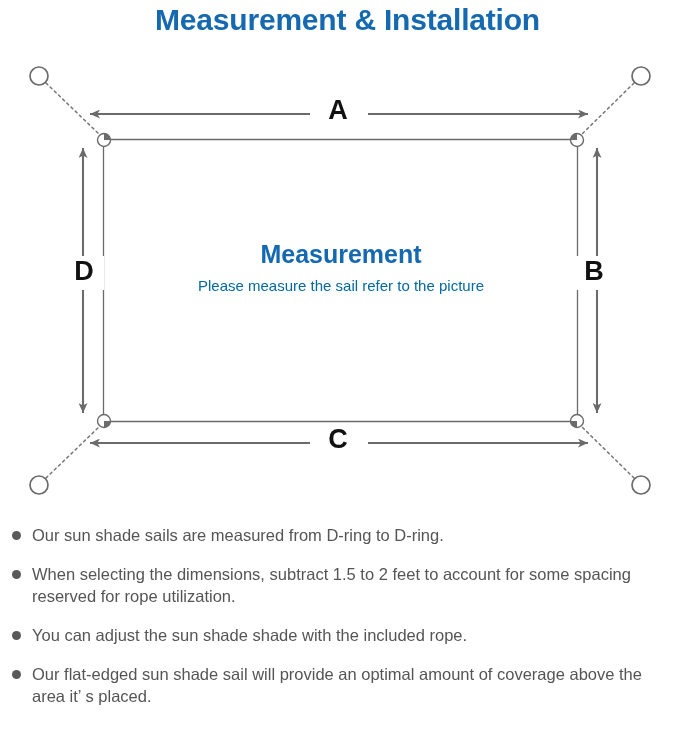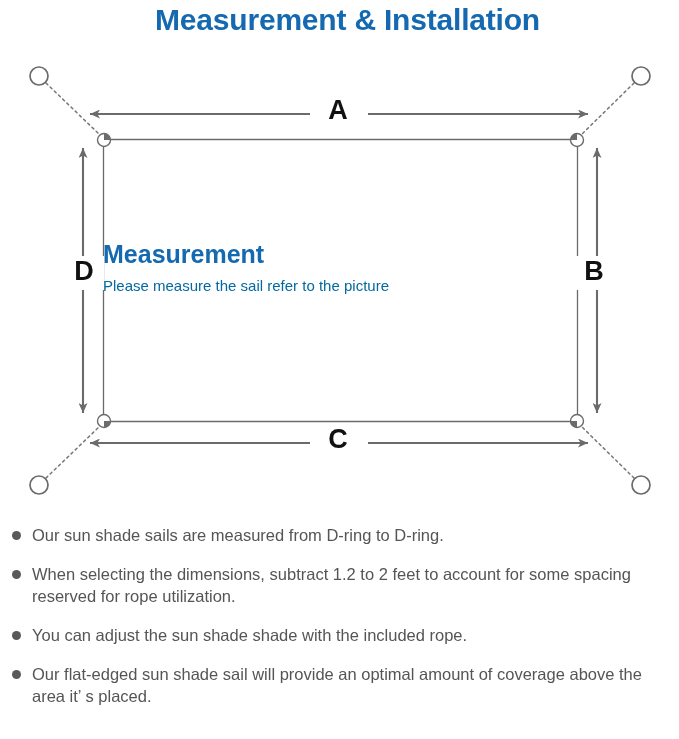--- a/index.html
+++ b/index.html
@@ -67,21 +67,21 @@
   .dim-a { left: 312px; top: 47px;  width: 52px; height: 32px; }
   .dim-c { left: 312px; top: 376px; width: 52px; height: 32px; }
   .dim-d { left: 64px;  top: 208px; width: 40px; height: 34px; }
   .dim-b { left: 574px; top: 208px; width: 40px; height: 34px; }
 
   .center-block {
     position: absolute;
     left: 103px;
     top: 190px;
     width: 476px;
-    text-align: left;
+    text-align: center;
     background: transparent;
   }
   .center-title {
     font-family: "Liberation Sans", sans-serif;
     font-size: 25px;
     font-weight: bold;
     color: #1569b0;
     line-height: 32px;
     white-space: nowrap;
   }
@@ -198,21 +198,21 @@
     </div>
   </div>
 
   <div class="notes">
     <div class="note">
       <span class="note-bullet"></span>
       <span class="note-text">Our sun shade sails are measured from D-ring to D-ring.</span>
     </div>
     <div class="note">
       <span class="note-bullet"></span>
-      <span class="note-text">When selecting the dimensions, subtract 1.2 to 2 feet to account for some spacing reserved for rope utilization.</span>
+      <span class="note-text">When selecting the dimensions, subtract 1.5 to 2 feet to account for some spacing reserved for rope utilization.</span>
     </div>
     <div class="note">
       <span class="note-bullet"></span>
       <span class="note-text">You can adjust the sun shade shade with the included rope.</span>
     </div>
     <div class="note">
       <span class="note-bullet"></span>
       <span class="note-text">Our flat-edged sun shade sail will provide an optimal amount of coverage above the area it’ s placed.</span>
     </div>
   </div>

